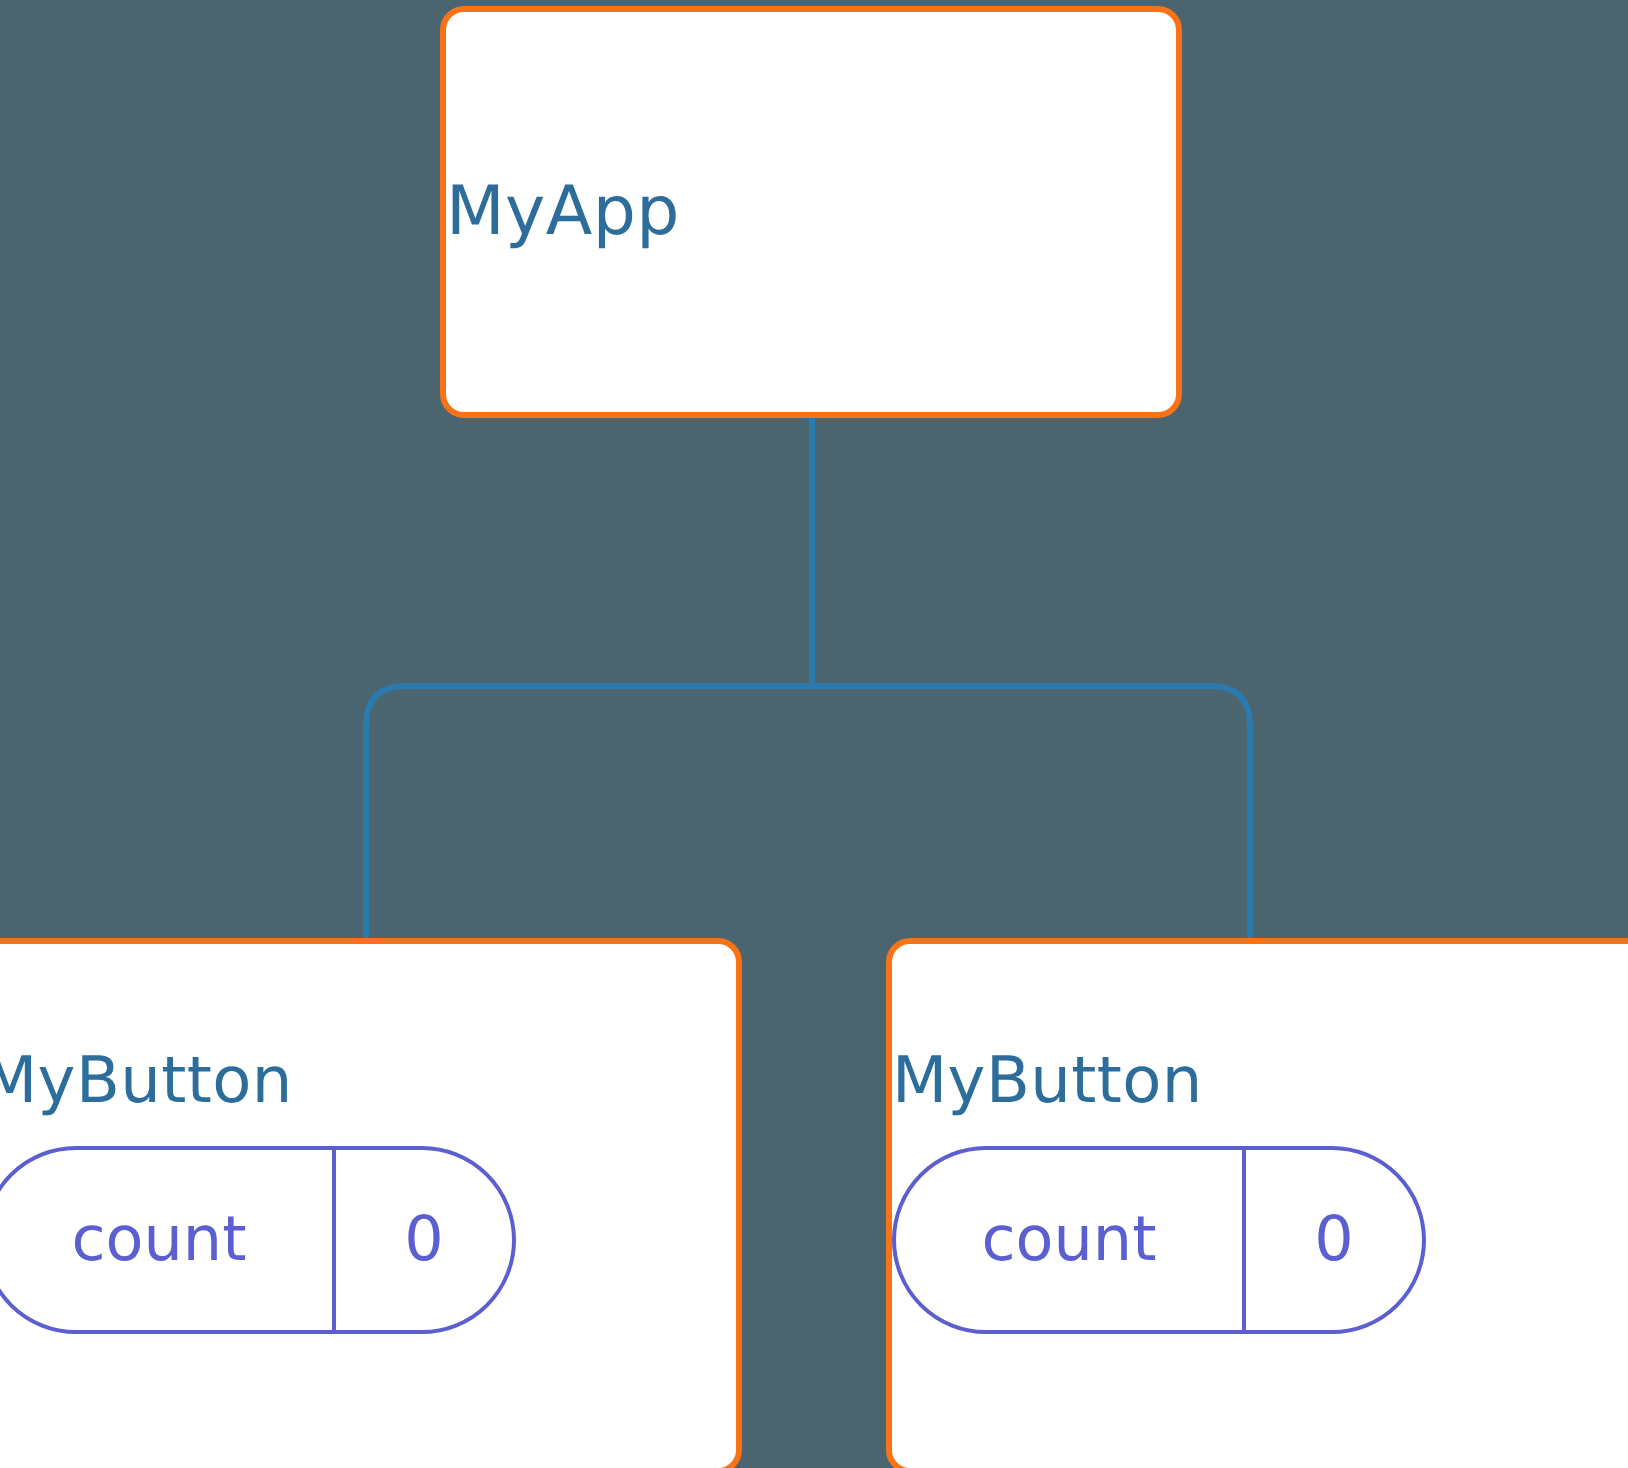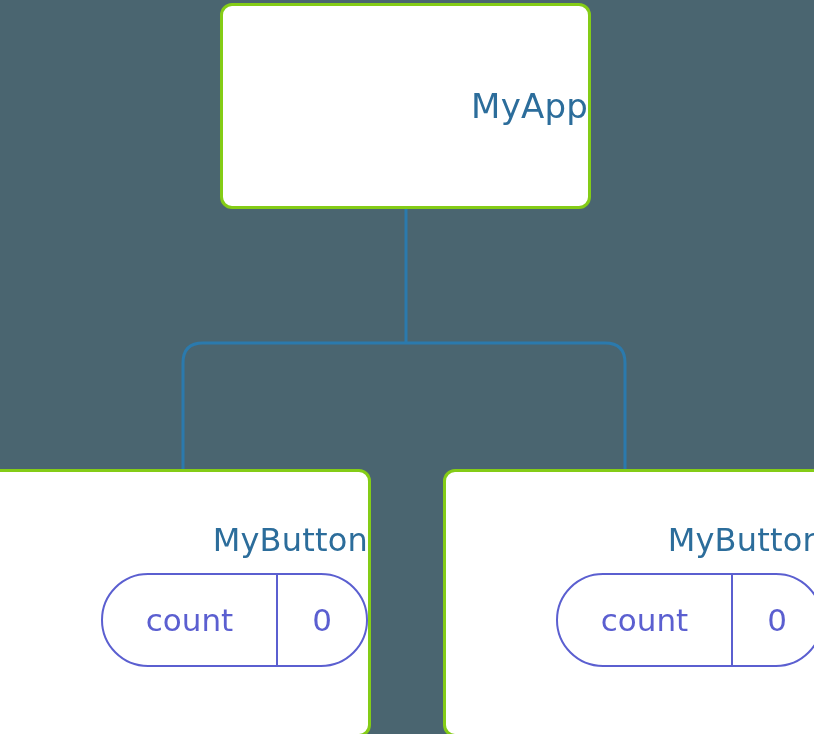--- a/index.html
+++ b/index.html
@@ -30,25 +30,25 @@
     height: 734px;
     z-index: 1;
   }
 
   
   .node {
     position: absolute;
     z-index: 2;
     box-sizing: border-box;
     background: #ffffff;
-    border: 3px solid #84cc16;
+    border: 3px solid #f97316;
     border-radius: 12px;
     display: flex;
     flex-direction: column;
-    align-items: flex-end;
+    align-items: flex-start;
   }
 
   .node-root {
     left: 220px;
     top: 3px;
     width: 371px;
     height: 206px;
     justify-content: center;
   }
 

